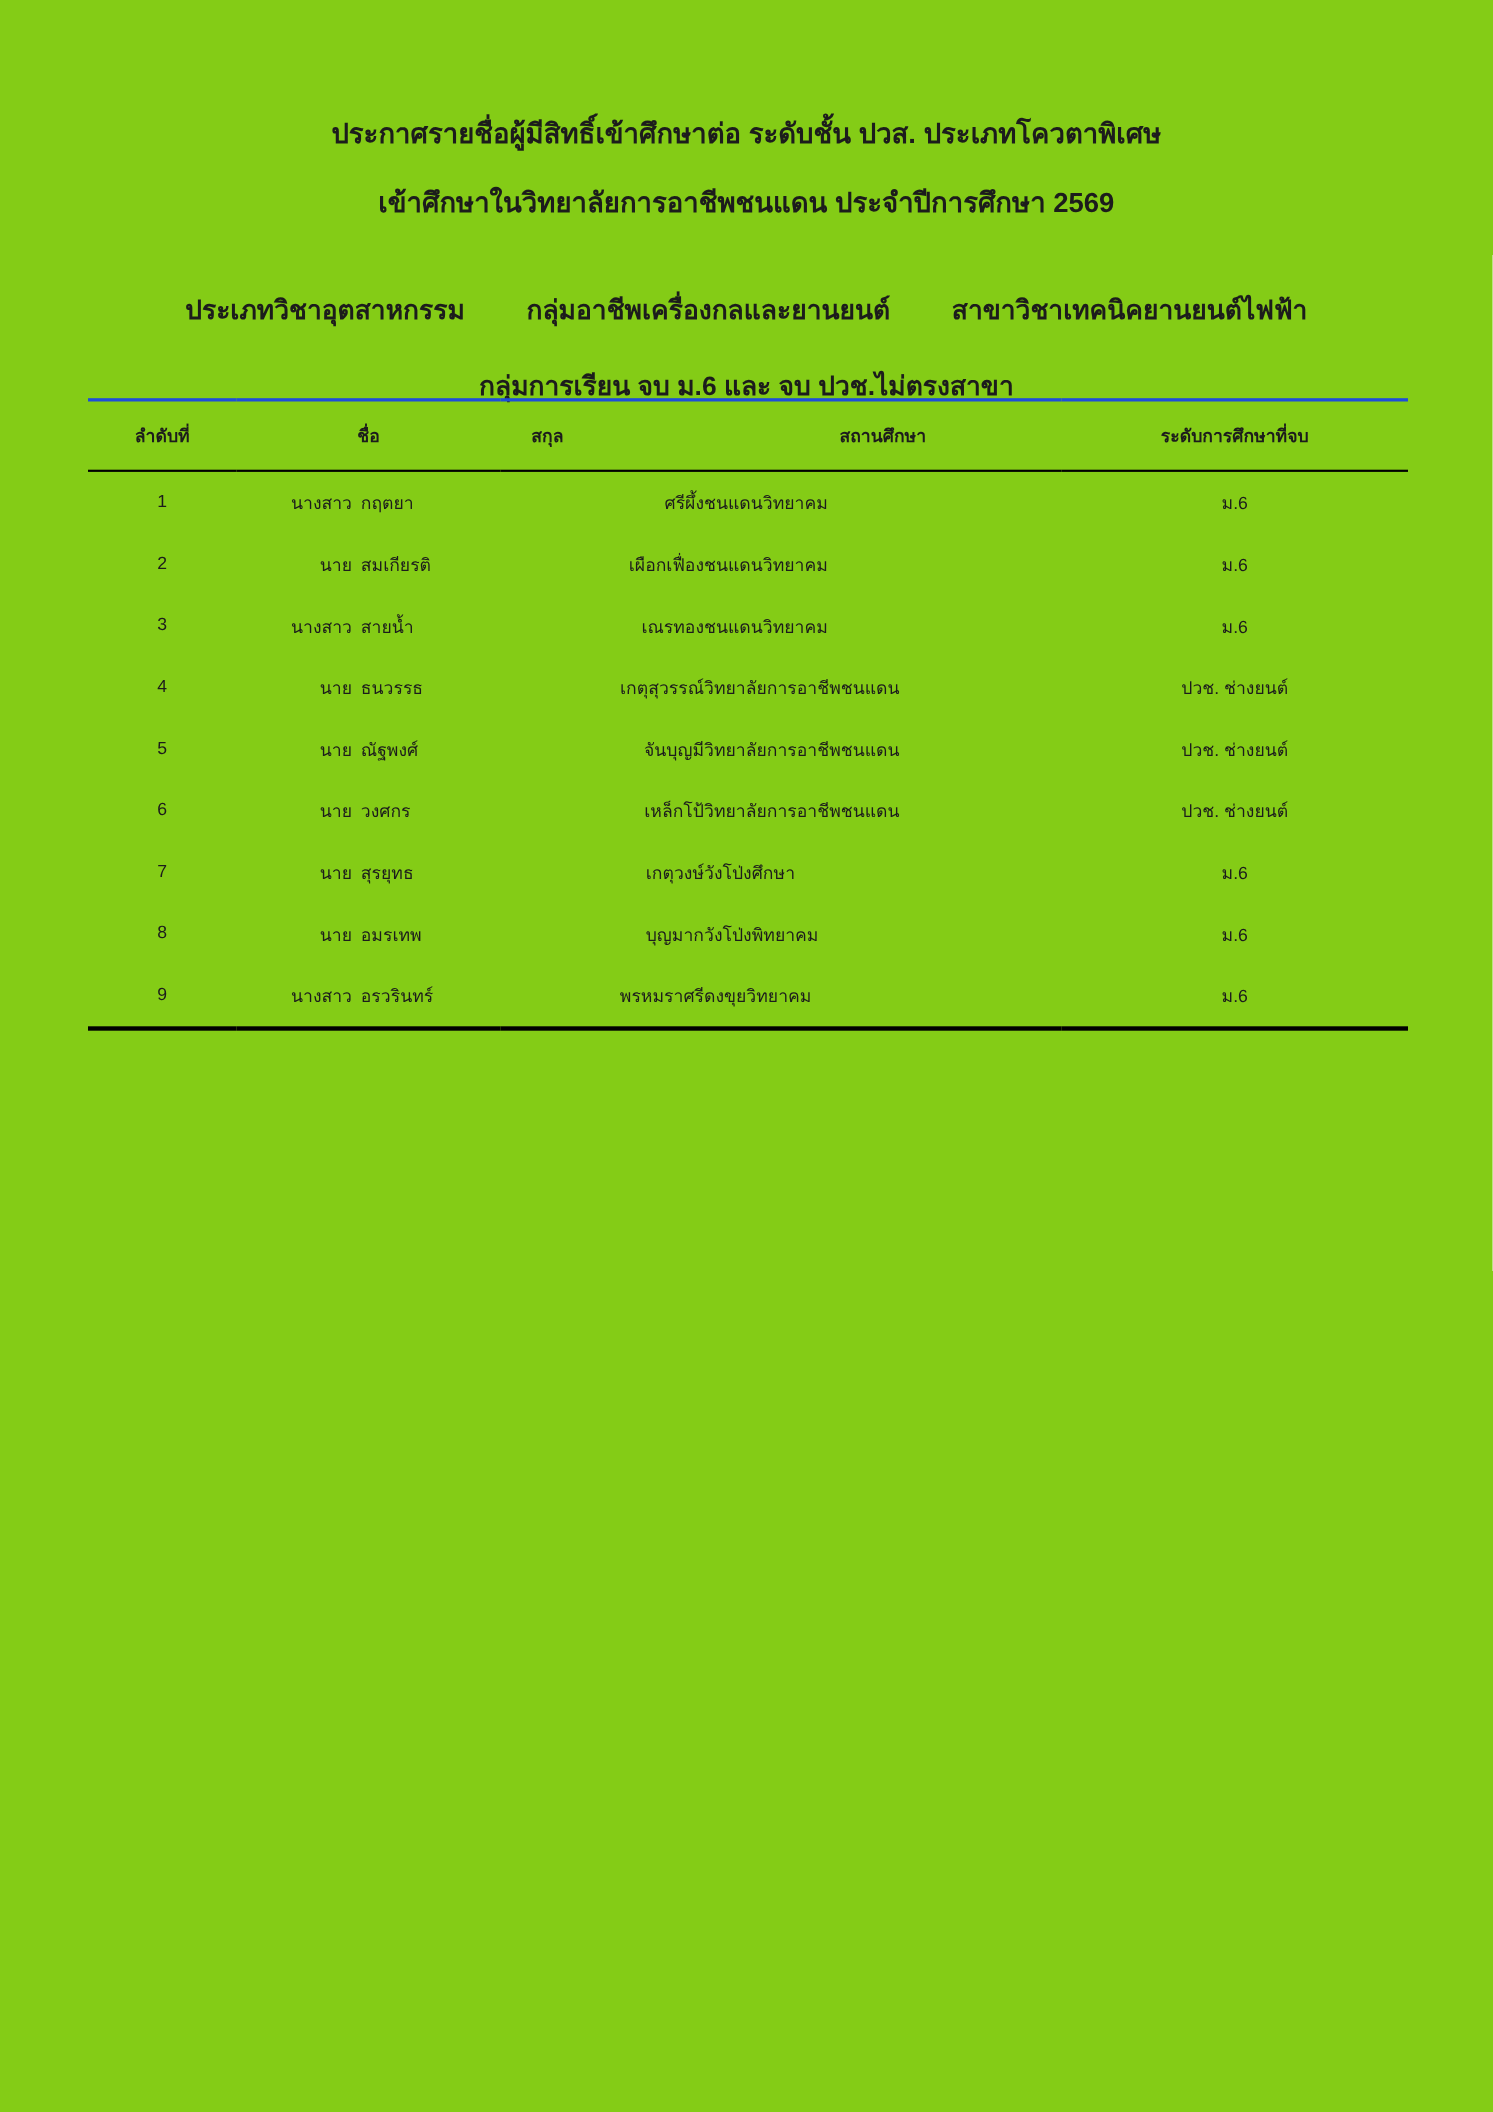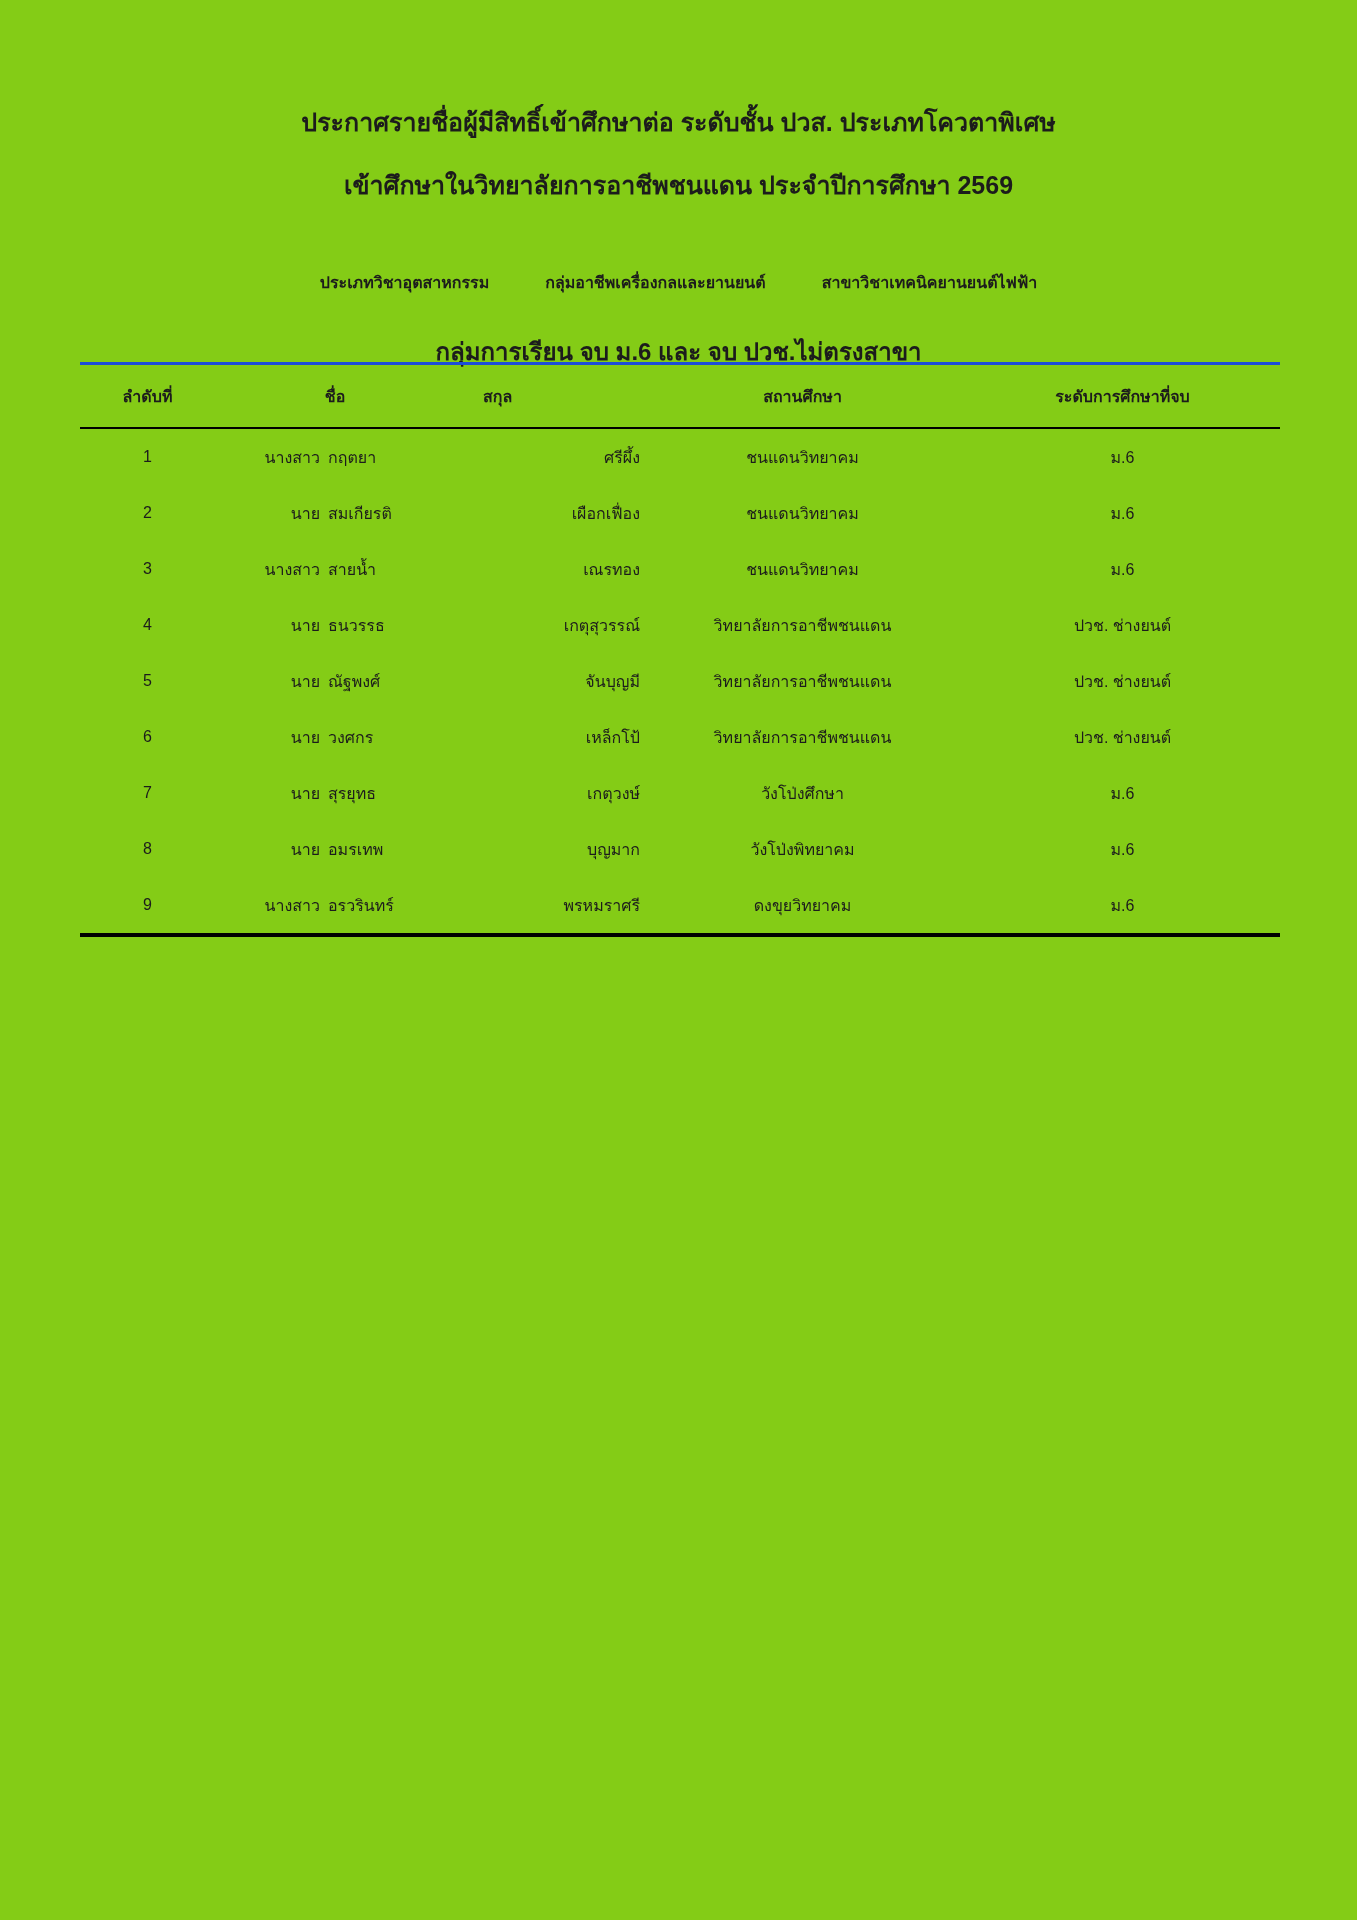--- a/index.html
+++ b/index.html
@@ -30,21 +30,21 @@
   .title-2 { top: 161px; }
   .program-line {
     position: absolute;
     top: 259px;
     left: 0;
     width: 100%;
     display: flex;
     justify-content: center;
     gap: 56px;
     font-weight: 700;
-    font-size: 16px;
+    font-size: 24px;
     line-height: 48px;
     white-space: nowrap;
   }
   .study-group-line { top: 328px; font-size: 24px; }
 
   table.roster {
     position: absolute;
     top: 362px;
     left: 80px;
     width: 1200px;
@@ -74,21 +74,21 @@
   td {
     height: 56px;
     padding: 0;
     vertical-align: middle;
     white-space: nowrap;
   }
   td.d-no     { text-align: center; }
   td.d-prefix { text-align: right; padding-left: 14px; }
   td.d-fname  { text-align: left; padding-left: 8px; }
   td.d-lname  { text-align: right; padding-left: 12px; }
-  td.d-school { text-align: center; }
+  td.d-school { text-align: left; }
   td.d-level  { text-align: center; }
 </style>
 </head>
 <body>
 
 <div class="page">
 
   <div class="center-line title-1">ประกาศรายชื่อผู้มีสิทธิ์เข้าศึกษาต่อ ระดับชั้น ปวส. ประเภทโควตาพิเศษ</div>
 
   <div class="center-line title-2">เข้าศึกษาในวิทยาลัยการอาชีพชนแดน ประจำปีการศึกษา 2569</div>

